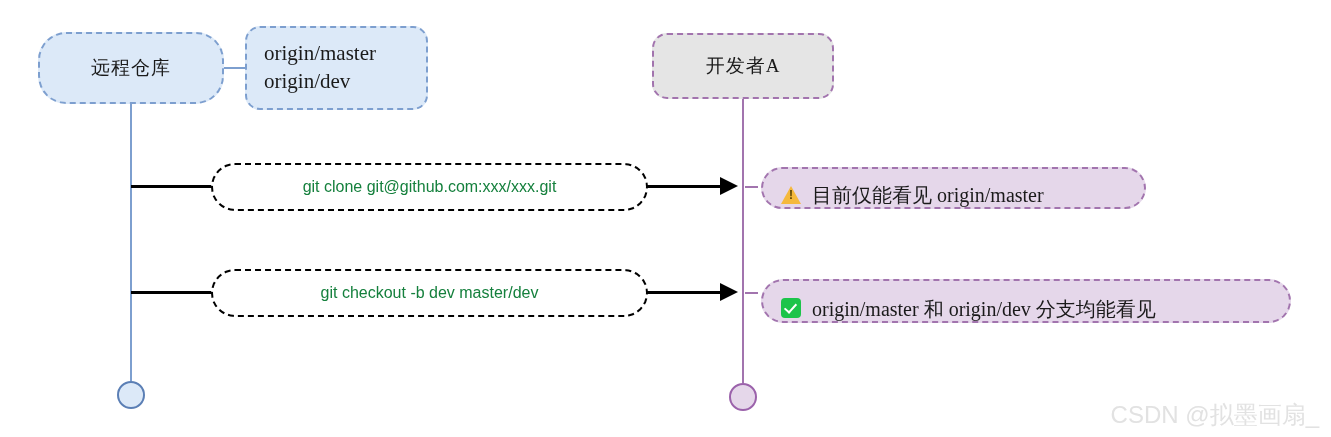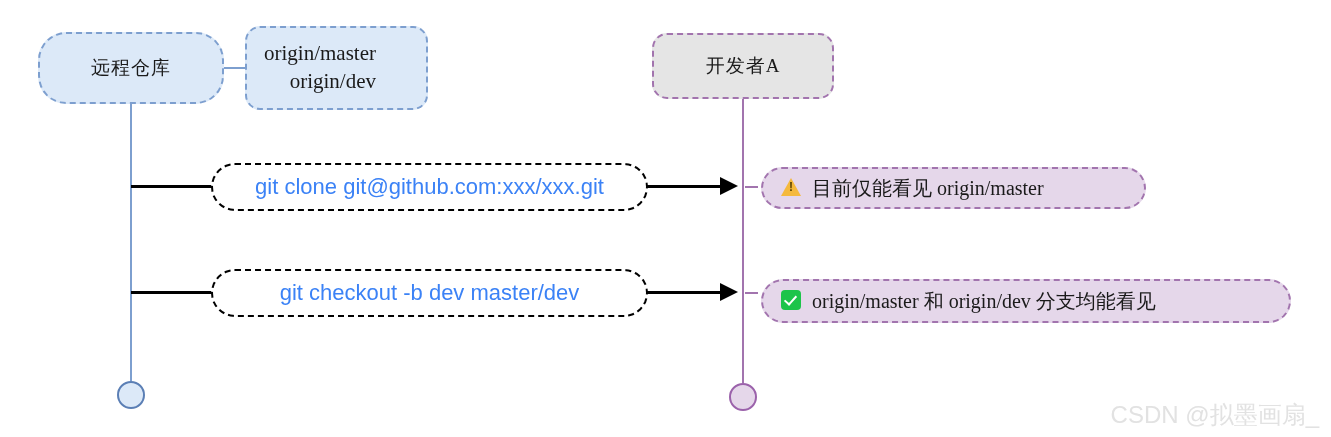--- a/index.html
+++ b/index.html
@@ -64,21 +64,21 @@
   }
 
   #node-remote-repo { left: 38px;  top: 32px;  width: 186px; height: 72px; border-radius: 28px; }
   #node-remote-repo .label { font-size: 19px; letter-spacing: 1px; }
 
   #node-origin-branches {
     left: 245px; top: 26px; width: 183px; height: 84px;
     justify-content: flex-start;
     padding-left: 17px;
   }
-  #node-origin-branches .label { font-size: 21px; text-align: right; }
+  #node-origin-branches .label { font-size: 21px; text-align: left; }
 
   #node-developer-a { left: 652px; top: 33px; width: 182px; height: 66px; }
   #node-developer-a .label { font-size: 19px; letter-spacing: 1px; }
 
   
   #connector-repo-branches {
     position: absolute;
     left: 224px;
     top: 67px;
     width: 21px;
@@ -103,37 +103,37 @@
   .msg-box {
     position: absolute;
     box-sizing: border-box;
     border: 2px dashed #000000;
     border-radius: 24px;
     background: #ffffff;
     display: flex;
     align-items: center;
     justify-content: center;
     font-family: "Liberation Sans", "DejaVu Sans", sans-serif;
-    font-size: 22px;
-    color: #3b82f6;
+    font-size: 16px;
+    color: #15803d;
     white-space: nowrap;
   }
 
   #msg-box-clone    { left: 211px; top: 163px; width: 437px; height: 48px; }
   #msg-box-checkout { left: 211px; top: 269px; width: 437px; height: 48px; }
 
   
   .note {
     position: absolute;
     box-sizing: border-box;
     background: #e5d7ea;
     border: 2px dashed #a274ae;
     border-radius: 22px;
     display: flex;
-    align-items: center;
+    align-items: flex-end;
     padding: 0 18px;
     white-space: nowrap;
     color: #1a1a1a;
     font-size: 20px;
   }
   .note .emoji {
     font-family: "DejaVu Sans", sans-serif;
     font-size: 19px;
     margin-right: 11px;
     line-height: 1;

